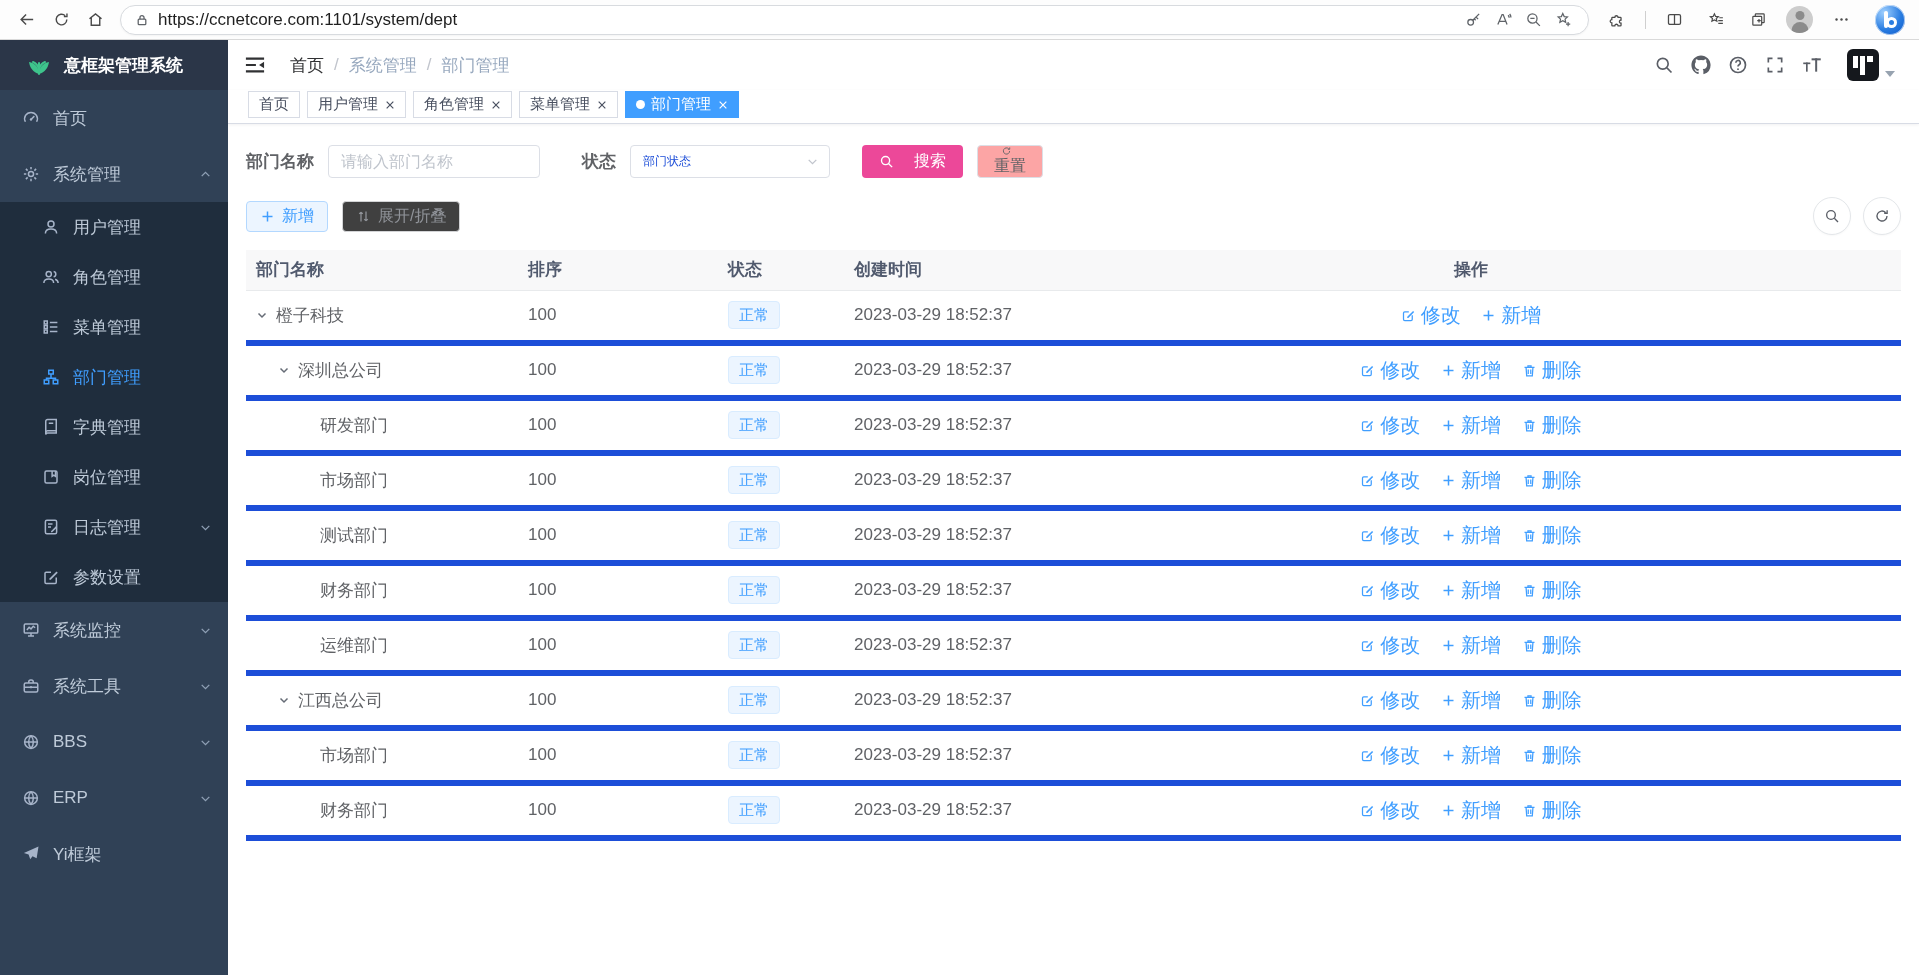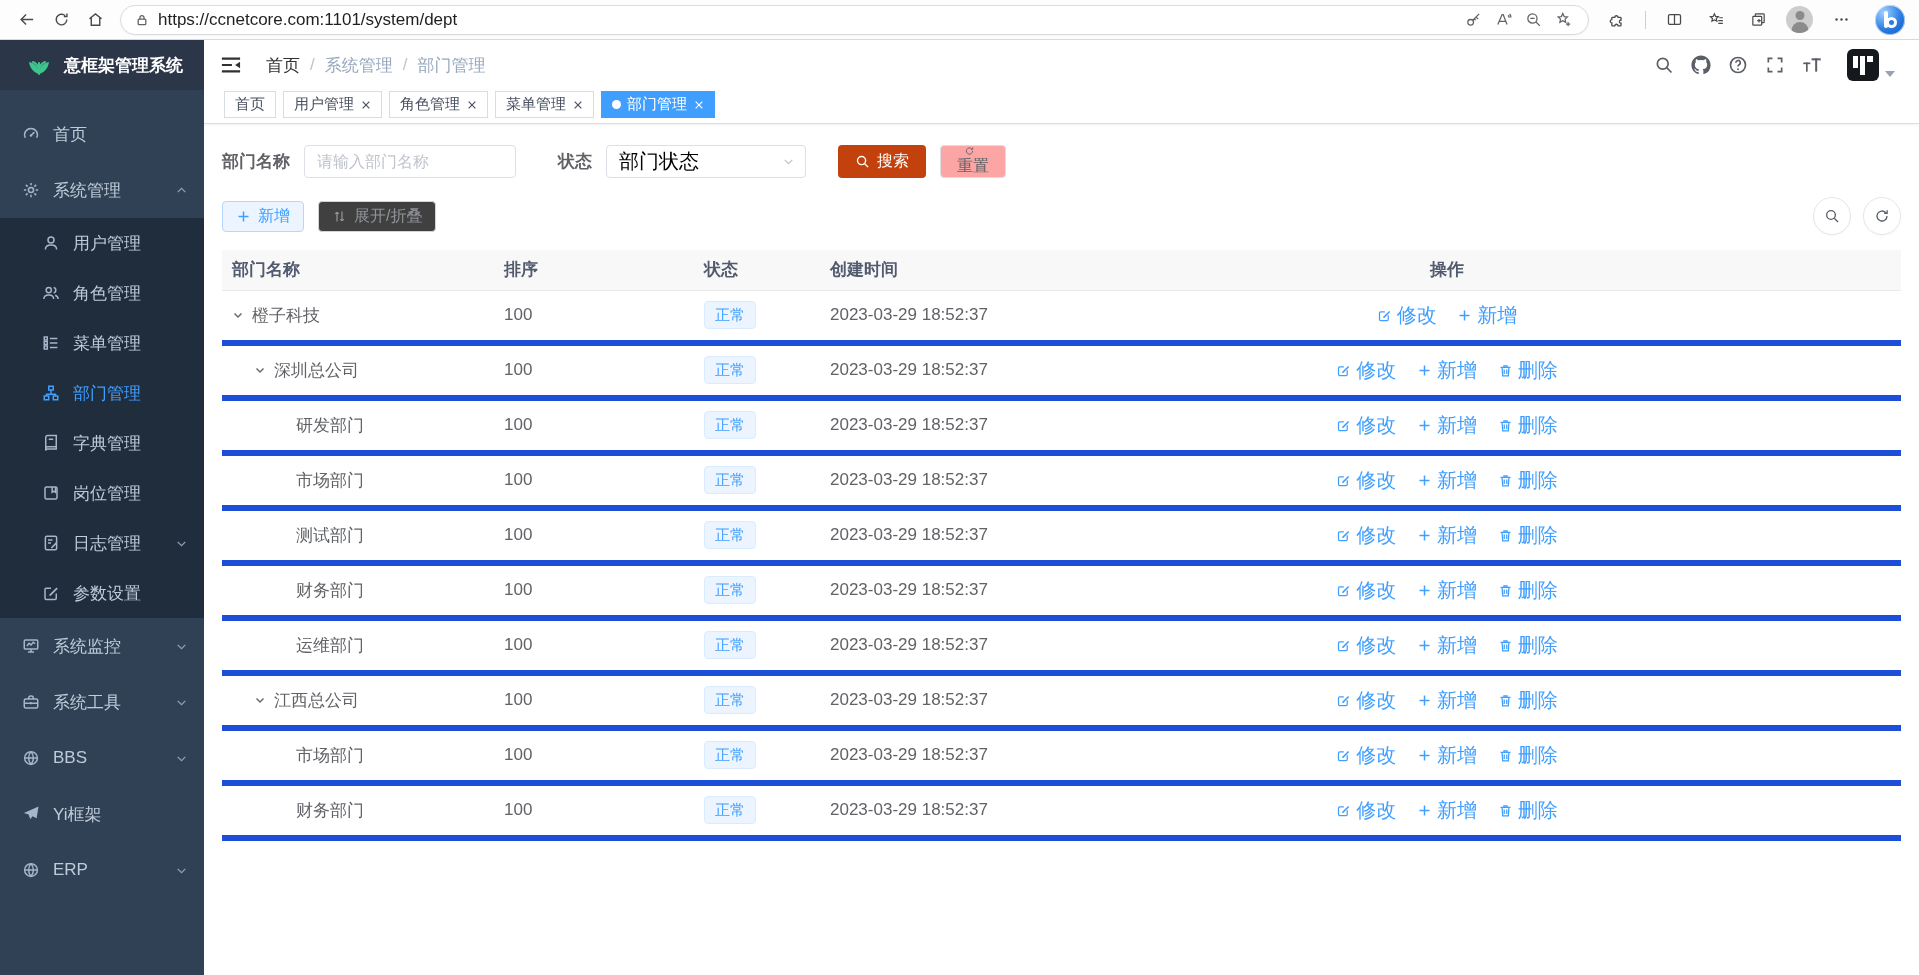--- a/index.html
+++ b/index.html
@@ -32,21 +32,21 @@
     background:radial-gradient(circle at 30% 25%, #9fd0ff 0%, #2a7de1 55%, #0b57c9 100%);
     position:relative; box-shadow:0 0 0 1px rgba(255,255,255,.6) inset; }
   .copilot .b1 { position:absolute; left:9px; top:6px; width:4px; height:17px; background:#fff; border-radius:2px; }
   .copilot .b2 { position:absolute; left:11px; top:12px; width:11px; height:11px; border-radius:50%; background:#fff; }
   .copilot .b3 { position:absolute; left:14px; top:15px; width:5px; height:5px; border-radius:50%; background:#2a7de1; }
 
   
   .app { display:flex; height:935px; }
 
   
-  .sidebar { width:204px; flex:none; background:#304156; color:#bfcbd9; display:flex; flex-direction:column;gap:16px; }
+  .sidebar { width:228px; flex:none; background:#304156; color:#bfcbd9; display:flex; flex-direction:column; }
   .logo-bar { height:50px; background:#2b3648; display:flex; align-items:center; padding-left:26px; flex:none; }
   .logo-bar .leaf { width:26px; height:22px; margin-right:12px; }
   .logo-title { color:#fff; font-size:17px; font-weight:bold; white-space:nowrap; }
   .menu { flex:1; overflow:hidden; }
   .mi { height:56px; display:flex; align-items:center; padding-left:22px; font-size:17px; cursor:pointer; }
   .mi .ic { margin-right:13px; color:#a7b4c9; }
   .mi .chev { margin-left:auto; margin-right:16px; width:13px; height:13px; color:#8fa0b5; }
   .sub { background:#1f2d3d; }
   .sub .mi { height:50px; padding-left:42px; }
   .mi.active { color:#409eff; }
@@ -82,27 +82,27 @@
   .content { flex:1; padding:21px 18px 0 18px; overflow:hidden; }
 
   
   .filter-row { display:flex; align-items:center; }
   .f-label { font-size:17px; font-weight:bold; color:#606266; margin-right:14px; white-space:nowrap; }
   .f-input { width:212px; height:33px; border:1px solid #dcdfe6; border-radius:4px; padding:0 12px;
     font-size:16px; color:#606266; outline:none; font-family:inherit; }
   .f-input::placeholder { color:#bfc4cc; }
   .f-select { width:200px; height:33px; border:1px solid #dcdfe6; border-radius:4px; padding:0 10px 0 12px;
     display:flex; align-items:center; cursor:pointer; margin-right:32px; }
-  .f-select .ph { flex:1; font-size:20px; color:#000000; }
+  .f-select .ph { flex:1; font-size:12px; color:#1d4ed8; }
   .f-select .chev { width:13px; height:13px; color:#c0c4cc; }
   .ml40 { margin-left:42px; }
   .btn { height:33px; border-radius:4px; display:inline-flex; align-items:center; padding:0 16px;
     font-size:16px; cursor:pointer; border:1px solid transparent; white-space:nowrap; }
   .btn svg { width:15px; height:15px; margin-right:7px; }
-  .btn-primary { background:#c2410c; color:#fff; }
+  .btn-primary { background:#ec4899; color:#fff;gap:13px; }
   .btn-plain { background:#fca5a5; border-color:#dcdfe6; color:#606266; margin-left:14px;flex-direction:column; }
 
   
   .toolbar-row { margin-top:19px; display:flex; align-items:center; }
   .btn-mini { height:31px; font-size:16px; padding:0 13px; }
   .btn-add { background:#ecf5ff; border-color:#b3d8ff; color:#409eff; }
   .btn-toggle { background:#404040; border-color:#d3d4d6; color:#909399; margin-left:14px; }
   .tool-circles { margin-left:auto; display:flex; gap:12px; }
   .circle-btn { width:38px; height:38px; border-radius:50%; border:1px solid #e4e7ea; background:#fff;
     display:flex; align-items:center; justify-content:center; color:#5a5e66; cursor:pointer;
@@ -354,34 +354,34 @@
         <svg class="ic" viewBox="0 0 24 24" fill="none" stroke="currentColor" stroke-width="2">
             <circle cx="12" cy="12" r="8.5"></circle>
             <path d="M3.5 12h17M12 3.5a13 13 0 0 1 0 17M12 3.5a13 13 0 0 0 0 17"></path>
           </svg>
         <span>BBS</span>
         <svg class="chev" viewBox="0 0 24 24" fill="none" stroke="currentColor" stroke-width="2.4">
             <path d="M5 9l7 7 7-7"></path>
           </svg>
       </div>
       <div class="mi">
-        <svg class="ic" viewBox="0 0 24 24" fill="currentColor">
-            <path d="M22 2L2.5 10.5l6.3 2.2L11 19l3-4 5.5 2.5z"></path>
-          </svg>
-        <span>Yi框架</span>
-      </div>
-      <div class="mi">
         <svg class="ic" viewBox="0 0 24 24" fill="none" stroke="currentColor" stroke-width="2">
             <circle cx="12" cy="12" r="8.5"></circle>
             <path d="M3.5 12h17M12 3.5a13 13 0 0 1 0 17M12 3.5a13 13 0 0 0 0 17"></path>
           </svg>
         <span>ERP</span>
         <svg class="chev" viewBox="0 0 24 24" fill="none" stroke="currentColor" stroke-width="2.4">
             <path d="M5 9l7 7 7-7"></path>
           </svg>
+      </div>
+      <div class="mi">
+        <svg class="ic" viewBox="0 0 24 24" fill="currentColor">
+            <path d="M22 2L2.5 10.5l6.3 2.2L11 19l3-4 5.5 2.5z"></path>
+          </svg>
+        <span>Yi框架</span>
       </div>
     </div>
   </div>
 
   <div class="main">
 
     <div class="navbar">
       <svg class="hamburger" viewBox="0 0 24 22" fill="none" stroke="currentColor" stroke-width="2.4">
           <path d="M2 4h20M2 11h11M2 18h20"></path>
           <path d="M22 7.5v7L16.5 11z" fill="currentColor" stroke="none"></path>

